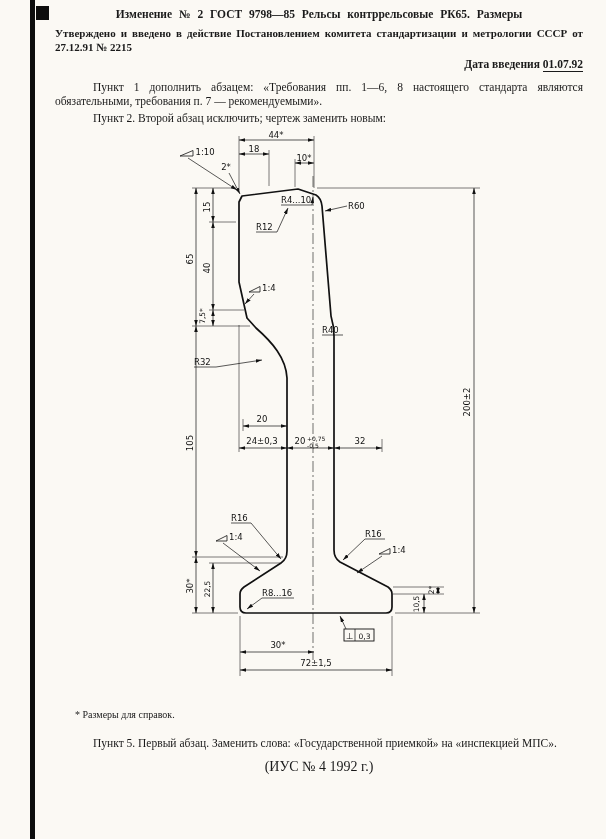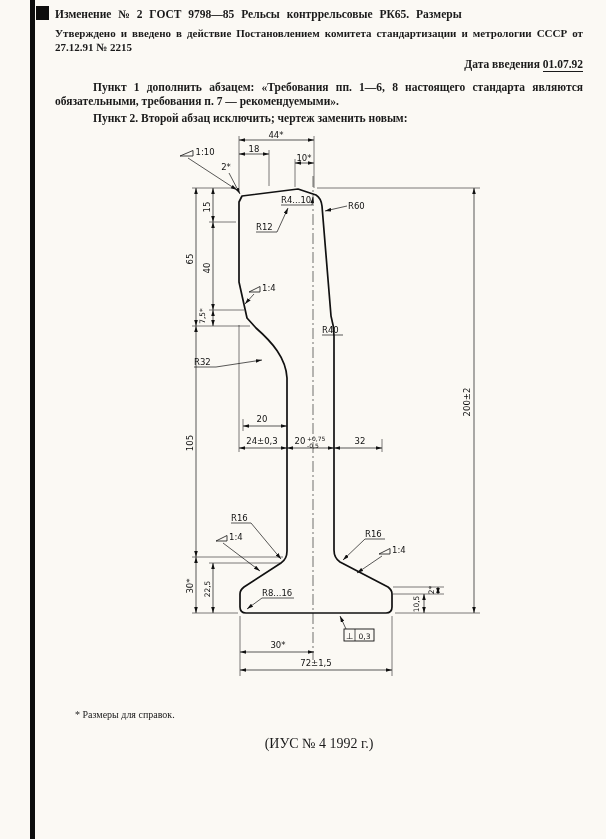--- a/index.html
+++ b/index.html
@@ -4,25 +4,25 @@
 <style>
   html,body { margin:0; padding:0; background:#9a9a9a; }
   .page {
     position:relative; width:606px; height:839px; margin:0 auto;
     background:#fbf9f4; color:#1a1a1a; overflow:hidden;
     font-family:"Liberation Serif", serif;
   }
   .scan-bar  { position:absolute; left:30px; top:0; width:5px; height:839px; background:#0d0d0d; }
   .scan-blob { position:absolute; left:36px; top:6px; width:13px; height:14px; background:#0d0d0d; }
   .content { position:absolute; left:55px; top:8px; width:528px; }
-  .hdr { font-weight:bold; font-size:11.5px; margin:0 0 7px; word-spacing:4px; }
+  .hdr { font-weight:bold; font-size:11.5px; margin:0 0 7px; word-spacing:4px;text-align:center; }
   .approval { font-weight:bold; font-size:11px; line-height:1.25; text-align:justify; margin:0 0 3px; }
   .dateline { font-weight:bold; font-size:11.5px; text-align:right; margin:0 0 10px; }
   .dateline .dv { border-bottom:1.2px solid #1a1a1a; padding-bottom:1px;margin-top:28px; }
-  p.body { font-size:11.5px; line-height:1.3; text-align:justify; margin:0 0 2px; text-indent:38px;font-weight:bold; }
+  p.body { font-size:11.5px; line-height:1.3; text-align:justify; margin:0 0 2px; text-indent:38px; }
   .figure { margin:4px 0 0 95px; width:360px; height:575px;text-align:right; }
   .footnote { font-size:10px; margin:4px 0 16px 20px; }
   .p5 { margin-top:20px; }
   .ius { text-align:center; font-size:14px; margin-top:8px; }
 
   
   svg text { font-family:"DejaVu Sans", sans-serif; font-size:8.5px; fill:#111; }
   svg text.sm { font-size:6px; }
   svg text.m7 { font-size:7.5px; }
   .profile { fill:none; stroke:#111; stroke-width:1.7; stroke-linejoin:round; }
@@ -172,15 +172,16 @@
           <text transform="rotate(-90 284 460)" x="284" y="460" text-anchor="middle" class="m7">2*</text>
           <text x="199.5" y="508.5" text-anchor="middle">⊥</text>
           <text x="214.5" y="508.5" text-anchor="middle" class="m7">0,3</text>
           <text x="128" y="518" text-anchor="middle">30*</text>
           <text x="166" y="536" text-anchor="middle">72±1,5</text>
         </g>
       </svg>
     </div>
 
     <p class="footnote">* Размеры для справок.</p>
+    <p class="body p5">Пункт 5. Первый абзац. Заменить слова: «Государственной приемкой» на «инспекцией МПС».</p>
     <p class="ius">(ИУС № 4 1992 г.)</p>
   </div>
 </div>
 
 </body></html>

